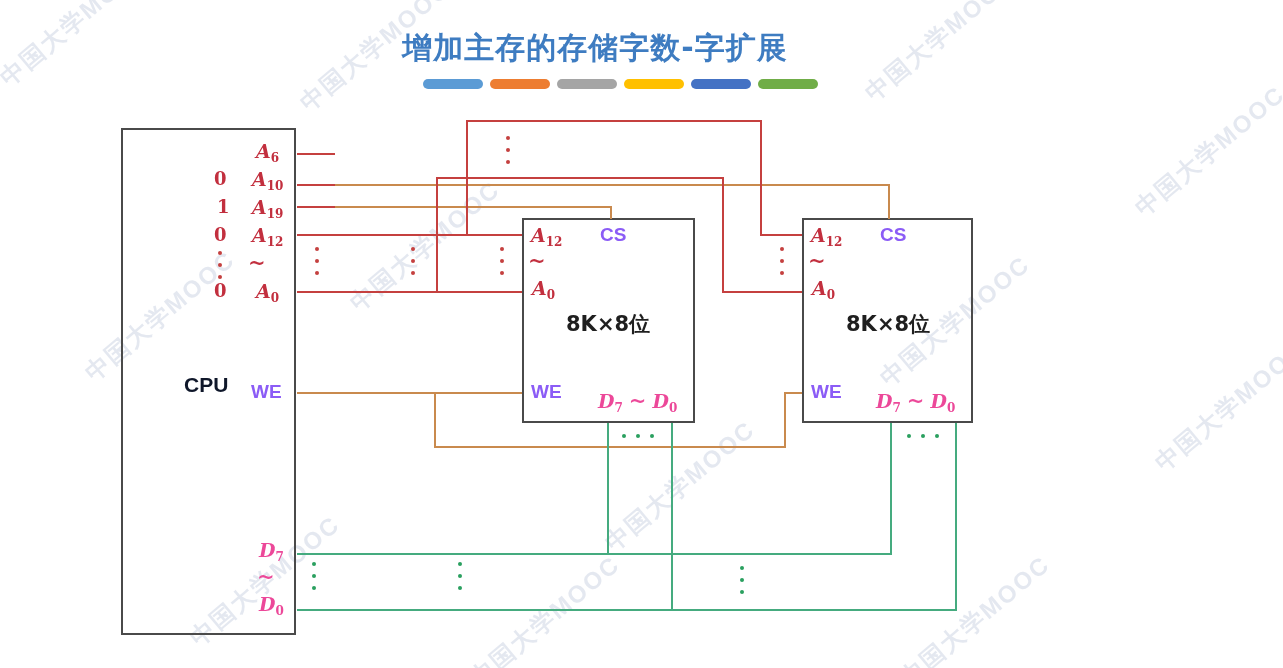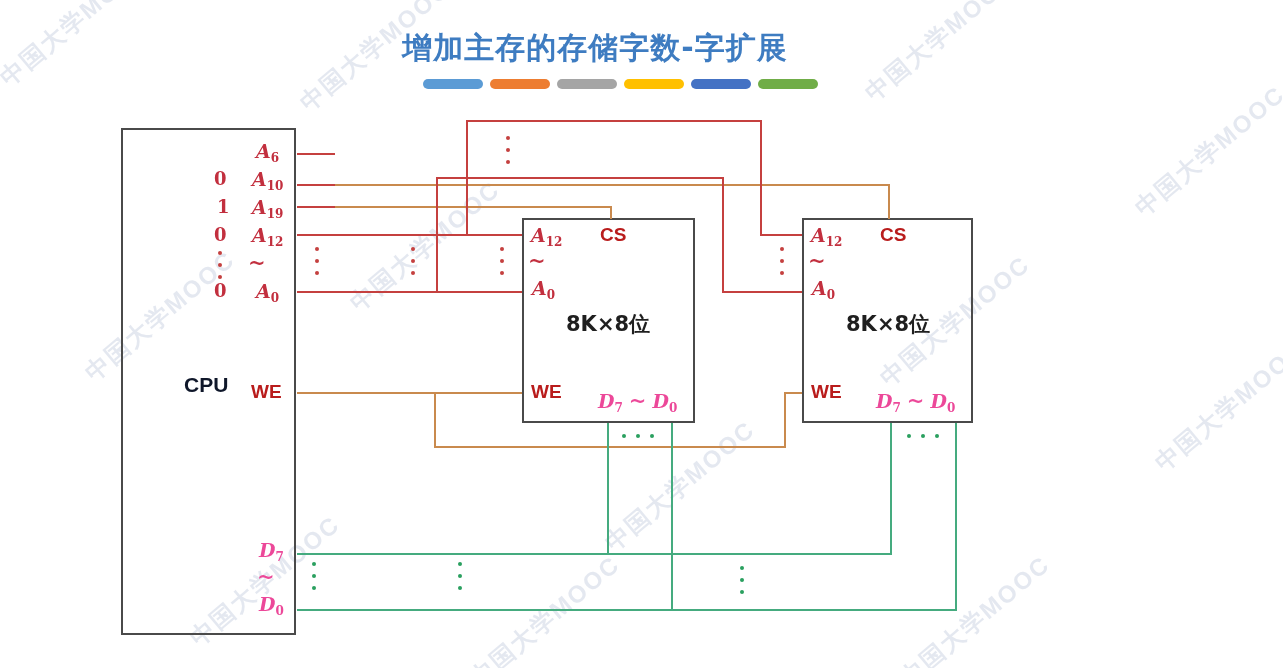--- a/index.html
+++ b/index.html
@@ -38,21 +38,21 @@
   .orange { background:#c98a4e; }
   .green  { background:#45ab7f; }
   
   .lab { position:absolute; white-space:nowrap; }
   .mlabel {
     font-family:"DejaVu Serif", serif; font-style:italic; font-weight:bold;
     font-size:19px;
   }
   .mlabel sub { font-style:normal; font-size:12px; vertical-align:-4px; letter-spacing:0; }
   .redtxt   { color:#c22f3e; }
-  .orangetxt{ color:#b91c1c;text-align:right; }
+  .orangetxt{ color:#8b5cf6;text-align:right; }
   .greentxt { color:#ec4899; }
   .blacktxt { color:#0f172a; }
   .val { font-family:"DejaVu Serif", serif; font-weight:bold; font-size:18px; color:#c22f3e; }
   .ctrl { font-size:19px; font-weight:bold; font-family:"Liberation Sans", sans-serif; }
   .cap  { font-size:21px; font-weight:bold; color:#1f1f1f; font-family:"DejaVu Sans", sans-serif; }
   .tilde { font-family:"DejaVu Serif", serif; font-size:21px; font-weight:bold; }
   
   .dotsv { position:absolute; display:flex; flex-direction:column; gap:8px; }
   .dotsh { position:absolute; display:flex; flex-direction:row; gap:10px; }
   .dot { width:4px; height:4px; border-radius:50%; }

